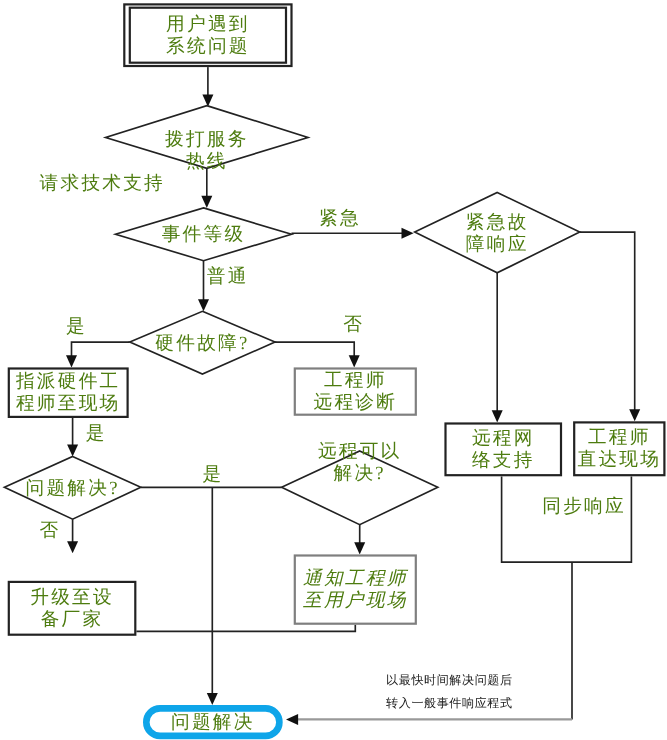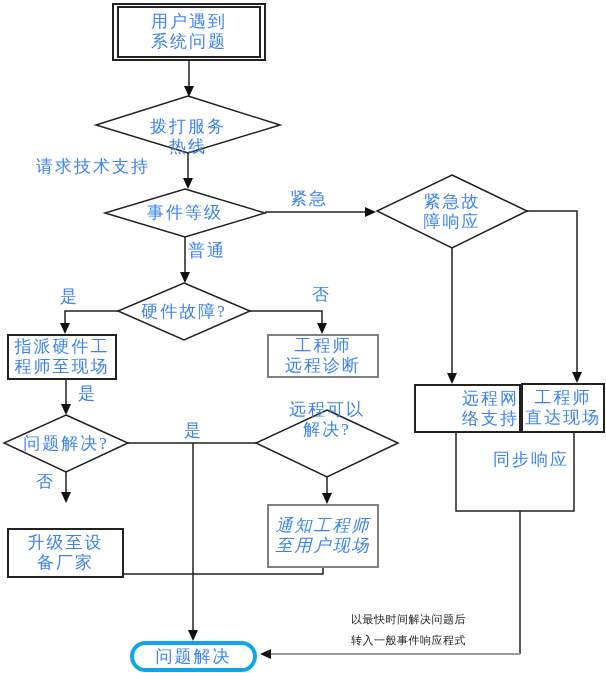--- a/index.html
+++ b/index.html
@@ -3,28 +3,28 @@
 <meta charset="utf-8">
 <style>
   html,body{margin:0;padding:0;background:#fff;}
   .canvas{
     position:relative;width:606px;height:673px;background:#fff;overflow:hidden;
     font-family:"Liberation Serif","DejaVu Serif",serif;color:#1a1a1a;
   }
   .canvas svg{position:absolute;left:0;top:0;}
   .txt{
     font-size:17px;line-height:20px;letter-spacing:2px;
-    white-space:pre-line;text-align:center;color:#3b82f6;
+    white-space:pre-line;text-align:center;color:#4d7c0f;
   }
   .node{position:absolute;display:flex;align-items:center;justify-content:center;background:#fff;box-sizing:border-box;}
   .rectnode{border:2px solid #222;}
   .graynode{border:2px solid #7f7f7f;}
   .startbox{border:2px solid #222;padding:3px;}
   .startbox .inner{border:2px solid #222;width:100%;height:100%;display:flex;align-items:center;justify-content:center;}
-  .endnode{border:4px solid #0ea5e9;border-radius:16px;font-family:Liberation Serif, serif;}
+  .endnode{border:6px solid #0ea5e9;border-radius:16px;font-family:Liberation Serif, serif;}
   .dtext{position:absolute;display:flex;align-items:center;justify-content:center;}
   .lbl{position:absolute;}
   .note{font-size:11px;line-height:21px;letter-spacing:0.5px;white-space:pre-line;text-align:center;}
 </style>
 </head>
 <body>
 
 <div class="canvas">
 
   <svg width="606" height="673" viewBox="0 0 606 673">
@@ -113,21 +113,21 @@
 远程诊断</span>
   </div>
   <div class="node rectnode" style="left:7px;top:503px;width:117px;height:50px;margin-top:25px;">
     <span class="txt">升级至设
 备厂家</span>
   </div>
   <div class="node graynode" style="left:267px;top:504px;width:112px;height:64px;font-style:italic;">
     <span class="txt">通知工程师
 至用户现场</span>
   </div>
-  <div class="node rectnode" style="left:414px;top:384px;width:107px;height:49px;justify-content:flex-end;">
+  <div class="node rectnode" style="left:404px;top:384px;width:107px;height:49px;">
     <span class="txt">远程网
 络支持</span>
   </div>
   <div class="node rectnode" style="left:521px;top:383px;width:84px;height:50px;">
     <span class="txt">工程师
 直达现场</span>
   </div>
 
   <div class="node endnode" style="left:130px;top:641px;width:127px;height:31px;">
     <span class="txt">问题解决</span>

